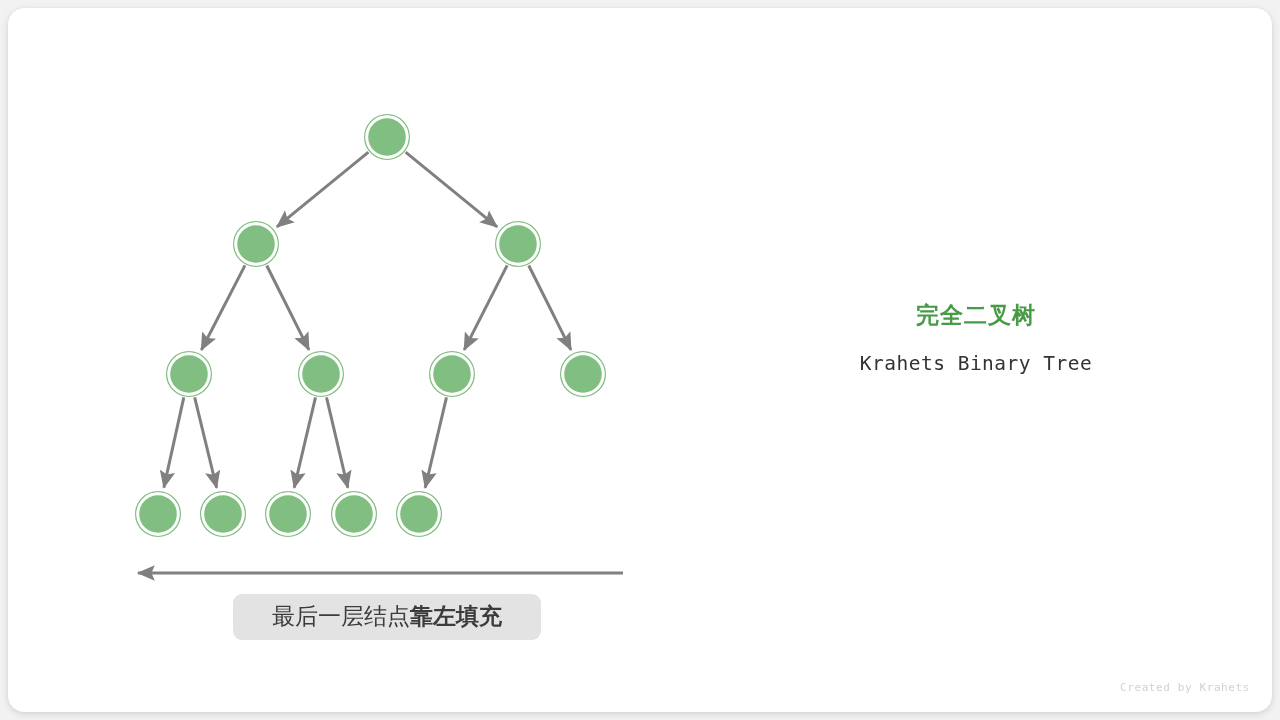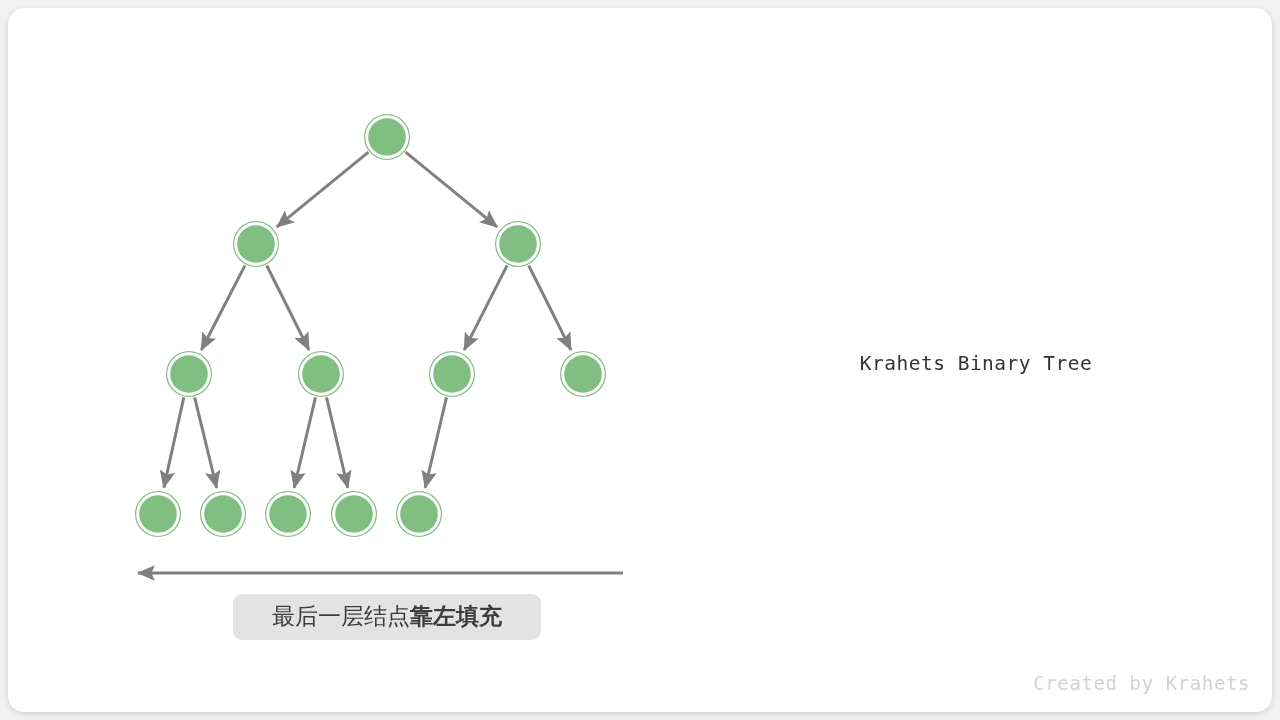--- a/index.html
+++ b/index.html
@@ -59,21 +59,21 @@
     color: #333333;
     font-size: 19.5px;
     letter-spacing: 0.5px;
     font-family: "DejaVu Sans Mono", monospace;
   }
   .credit {
     position: absolute;
     right: 22px;
     bottom: 18px;
     color: #d2d2d2;
-    font-size: 19px;
+    font-size: 11px;
     letter-spacing: 0.6px;
     font-family: "DejaVu Sans Mono", monospace;
   }
   .caption-text {
     font-family: "Liberation Sans", sans-serif;
     font-size: 23px;
     fill: #3c3c3c;
   }
   .caption-text .bold { font-weight: bold; }
 </style>
@@ -172,17 +172,18 @@
       <g>
         <line id="fill-arrow-line" marker-end="url(#arrowhead-flat)" stroke="#808080" stroke-width="3" stroke-linecap="butt" x1="615" y1="565" x2="130" y2="565"></line>
       </g>
 
       <g>
         <rect id="caption-rect" fill="#e3e3e3" x="225" y="586" width="308" height="46" rx="9" ry="9"></rect>
         <text id="caption-label" class="caption-text" text-anchor="middle" dominant-baseline="middle" x="379" y="610"><tspan>最后一层结点</tspan><tspan class="bold" font-weight="bold">靠左填充</tspan></text>
       </g>
     </svg>
 
+    <div class="side-title">完全二叉树</div>
     <div class="side-subtitle">Krahets Binary Tree</div>
     <div class="credit">Created by Krahets</div>
 
   </div>
 </div>
 
 </body></html>

